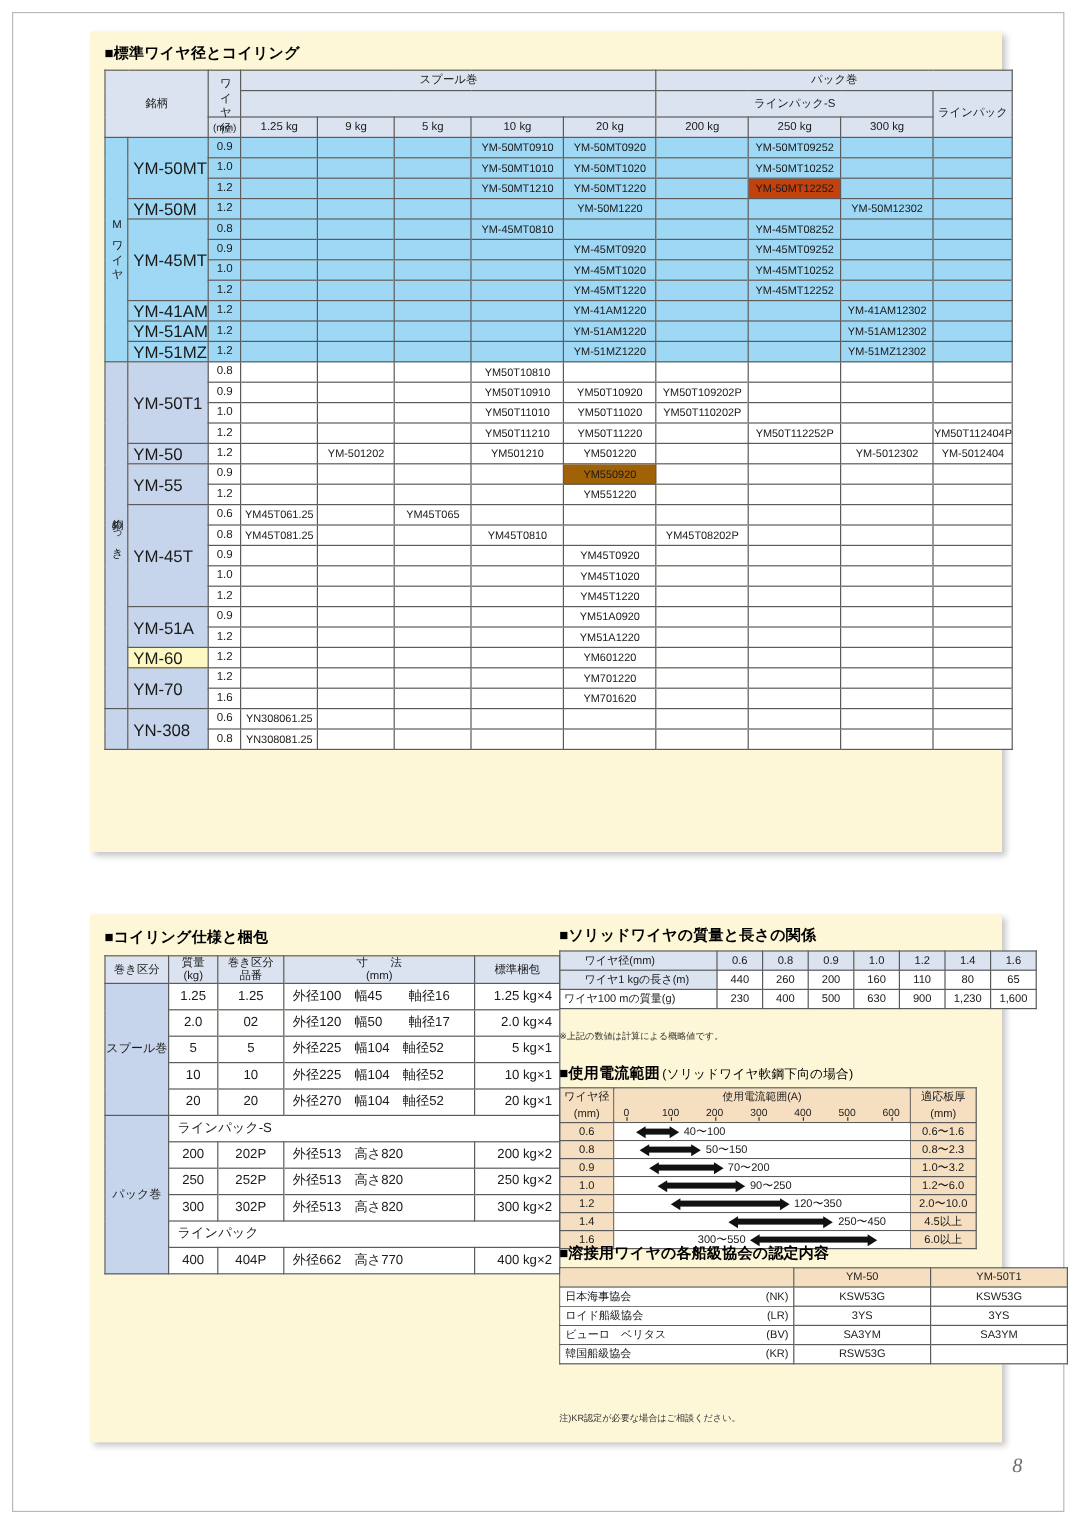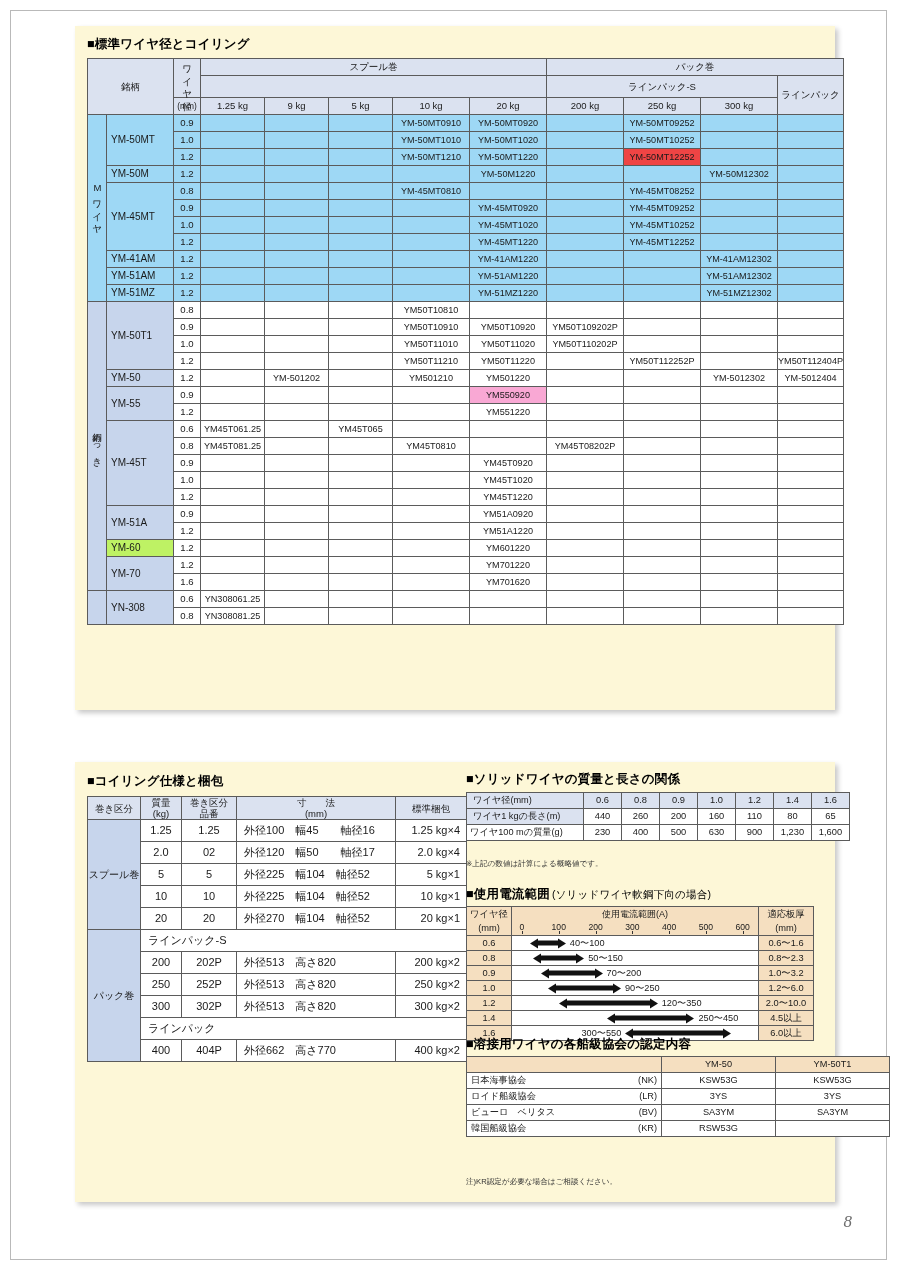--- a/index.html
+++ b/index.html
@@ -40,41 +40,41 @@
   }
   .dashed-b{border-bottom:1px dashed #7a7a7a !important;}
 
   
   #t1{position:absolute;left:87px;top:58px;}
   #t1 td,#t1 th{height:16px;line-height:16px;}
   #t1 .hdr{background:#dbe2f0;font-size:9.5px;}
   #t1 .hdr-v{font-size:9px;line-height:10px;}
   #t1 .grp{background:#dbe2f0;font-size:9.5px;}
   #t1 .bluelabel{background:#9ed8f5;}
-  #t1 .name{font-size:10px;text-align:left;padding-left:4px;}
+  #t1 .name{font-size:14px;text-align:left;padding-left:4px;}
   #t1 .dia{font-size:9.6px;}
   #t1 .code{font-size:9.1px;}
   #t1 .vert{
     writing-mode:vertical-rl;text-orientation:upright;
     font-size:9.5px;letter-spacing:1px;
   }
 
   
   #t2{position:absolute;left:87px;top:796px;}
   #t2 td,#t2 th{height:21px;line-height:21px;font-size:11px;}
   #t2 .hdr{background:#dbe2f0;font-size:9.5px;line-height:11px;}
   #t2 .grp{background:#c7d5ec;font-size:10px;}
   #t2 .dim{text-align:left;padding-left:7px;}
   #t2 .pk{text-align:right;padding-right:6px;}
   #t2 .sub{text-align:left;padding-left:7px;}
 
   
   #t3{position:absolute;left:466px;top:792px;}
   #t3 td{height:15px;line-height:15px;font-size:9.3px;}
-  #t3 .rh{background:#dbe2f0;text-align:left;padding-left:6px;font-size:9.2px;}
+  #t3 .rh{background:#dbe2f0;text-align:left;padding-left:20px;font-size:9.2px;}
   #t3 .rh2{background:#fff;text-align:left;padding-left:3px;font-size:9.2px;}
   #t3 .hd{background:#dbe2f0;}
   .note{font-size:7.6px;color:#333;position:absolute;}
 
   
   #t4{position:absolute;left:466px;top:906px;}
   #t4 td{height:14px;line-height:14px;font-size:9.3px;border:1px solid #5b5b5b;background:#fff;}
   #t4 .tan{background:#f5dfc0;}
   #t4 .lbl{width:44px;}
   #t4 .thk{width:54px;}
@@ -168,21 +168,21 @@
         <td class="code dashed-b" style="background:#9ed8f5"></td>
       </tr>
       <tr>
         <td class="dia " style="width:26px;background:#9ed8f5">1.2</td>
         <td class="code " style="background:#9ed8f5"></td>
         <td class="code " style="background:#9ed8f5"></td>
         <td class="code " style="background:#9ed8f5"></td>
         <td class="code " style="background:#9ed8f5">YM-50MT1210</td>
         <td class="code " style="background:#9ed8f5">YM-50MT1220</td>
         <td class="code " style="background:#9ed8f5"></td>
-        <td class="code " style="background:#ef4444">YM-50MT12252</td>
+        <td class="code " style="background:#c2410c">YM-50MT12252</td>
         <td class="code " style="background:#9ed8f5"></td>
         <td class="code " style="background:#9ed8f5"></td>
       </tr>
       <tr>
         <td class="name" rowspan="1" style="width:62px;background:#9ed8f5">YM-50M</td>
         <td class="dia " style="width:26px;background:#9ed8f5">1.2</td>
         <td class="code " style="background:#9ed8f5"></td>
         <td class="code " style="background:#9ed8f5"></td>
         <td class="code " style="background:#9ed8f5"></td>
         <td class="code " style="background:#9ed8f5"></td>
@@ -343,21 +343,21 @@
         <td class="code " style="background:#fff">YM-5012302</td>
         <td class="code " style="background:#fff">YM-5012404</td>
       </tr>
       <tr>
         <td class="name" rowspan="2" style="width:62px;background:#c7d5ec">YM-55</td>
         <td class="dia dashed-b" style="width:26px;background:#fff">0.9</td>
         <td class="code dashed-b" style="background:#fff"></td>
         <td class="code dashed-b" style="background:#fff"></td>
         <td class="code dashed-b" style="background:#fff"></td>
         <td class="code dashed-b" style="background:#fff"></td>
-        <td class="code dashed-b" style="background:#f9a8d4">YM550920</td>
+        <td class="code dashed-b" style="background:#a16207">YM550920</td>
         <td class="code dashed-b" style="background:#fff"></td>
         <td class="code dashed-b" style="background:#fff"></td>
         <td class="code dashed-b" style="background:#fff"></td>
         <td class="code dashed-b" style="background:#fff"></td>
       </tr>
       <tr>
         <td class="dia " style="width:26px;background:#fff">1.2</td>
         <td class="code " style="background:#fff"></td>
         <td class="code " style="background:#fff"></td>
         <td class="code " style="background:#fff"></td>
@@ -448,21 +448,21 @@
         <td class="code " style="background:#fff"></td>
         <td class="code " style="background:#fff"></td>
         <td class="code " style="background:#fff"></td>
         <td class="code " style="background:#fff">YM51A1220</td>
         <td class="code " style="background:#fff"></td>
         <td class="code " style="background:#fff"></td>
         <td class="code " style="background:#fff"></td>
         <td class="code " style="background:#fff"></td>
       </tr>
       <tr>
-        <td class="name" rowspan="1" style="width:62px;background:#bef264">YM-60</td>
+        <td class="name" rowspan="1" style="width:62px;background:#fef9c3">YM-60</td>
         <td class="dia " style="width:26px;background:#fff">1.2</td>
         <td class="code " style="background:#fff"></td>
         <td class="code " style="background:#fff"></td>
         <td class="code " style="background:#fff"></td>
         <td class="code " style="background:#fff"></td>
         <td class="code " style="background:#fff">YM601220</td>
         <td class="code " style="background:#fff"></td>
         <td class="code " style="background:#fff"></td>
         <td class="code " style="background:#fff"></td>
         <td class="code " style="background:#fff"></td>

